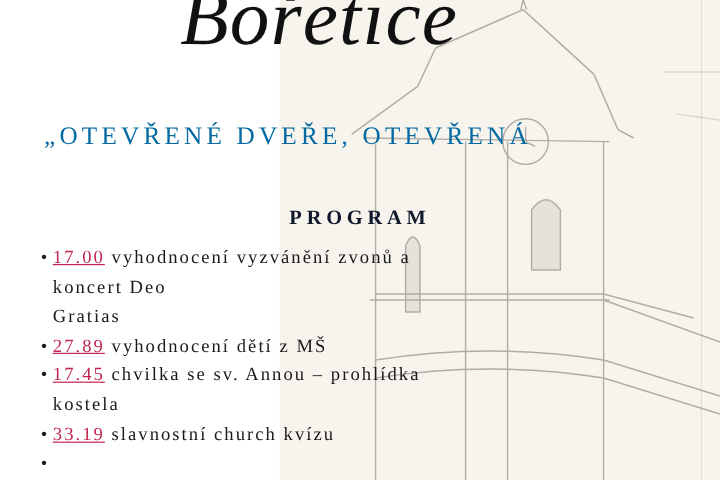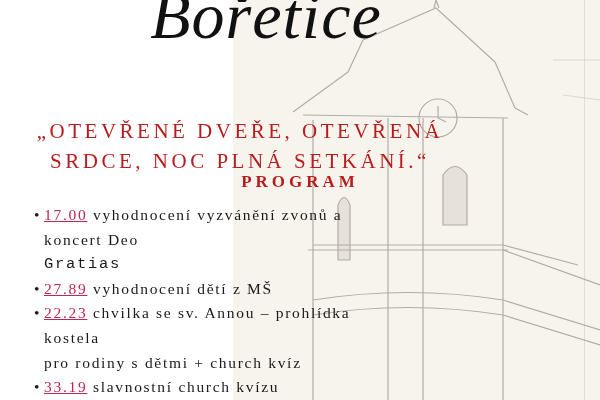--- a/index.html
+++ b/index.html
@@ -13,34 +13,34 @@
     .bg-line { position: absolute; left: 584px; top: 0; width: 1px; height: 400px; background: #e3ded6; }
     svg.church { position: absolute; left: 233px; top: 0; width: 367px; height: 400px; }
     .title {
       position: absolute; left: 0; width: 600px; top: -22px; text-align: center;
       font-style: italic; font-size: 66px; color: #111; letter-spacing: 1px;
       font-family: "Liberation Serif", "DejaVu Serif", serif;
     }
     .title span { position: relative; left: -34px; }
     .motto {
       position: absolute; left: 0; width: 480px; top: 98px; text-align: center;
-      color: #b91c1c; font-size: 21px; letter-spacing: 3.5px; line-height: 30px; margin-top: 18px;
+      color: #0369a1; font-size: 21px; letter-spacing: 3.5px; line-height: 30px;
     }
     .heading {
       position: absolute; left: 0; width: 600px; top: 172px; text-align: center;
-      font-size: 17px; font-weight: bold; letter-spacing: 4px; color: #b91c1c;
+      font-size: 17px; font-weight: bold; letter-spacing: 4px; color: #0f172a;
     }
     ul.prog {
       position: absolute; left: 34px; top: 203px; width: 320px; margin: 0; padding: 0;
       list-style: none; font-size: 15.5px; letter-spacing: 1.7px; line-height: 24.6px; color: #1a1a1a;
     }
     ul.prog li { position: relative; padding-left: 10px; }
     ul.prog li .bullet { position: absolute; left: 0; top: 0; }
     .time { color: #c0264f; text-decoration: underline; }
-    .cont { padding-left: 10px; font-family: Liberation Mono, monospace; }
+    .cont { padding-left: 10px; }
   </style>
 </head>
 <body>
 
 <div class="bg-left"></div>
 <div class="bg-right"></div>
 <div class="bg-line"></div>
 
 <svg class="church" viewBox="0 0 367 400" fill="none" stroke="#9a958e" stroke-width="1.2" opacity="0.75">
   <path d="M203 0 l-2 8 M203 0 l3 8"></path>
@@ -58,42 +58,40 @@
   <path d="M270 245 L345 265 M270 250 L367 285"></path>
   <path d="M80 300 Q175 285 270 300 M80 315 Q175 300 270 315"></path>
   <path d="M270 300 L367 330 M270 315 L367 345"></path>
   <path d="M320 60 L367 60 M330 95 L367 100" opacity="0.4"></path>
 </svg>
 
 <div class="title"><span>Bořetice</span></div>
 
 <div class="motto">
   <div>„OTEVŘENÉ DVEŘE, OTEVŘENÁ</div>
-  <div>SRDCE, NOC PLNÁ SETKÁNÍ.“</div>
 </div>
 
 <div class="heading">PROGRAM</div>
 
 <ul class="prog">
   <li>
     <span class="bullet">•</span>
     <span class="time">17.00</span>
     <span>vyhodnocení vyzvánění zvonů a koncert Deo</span>
     <div class="cont" style="padding-left:0">Gratias</div>
   </li>
   <li>
     <span class="bullet">•</span>
     <span class="time">27.89</span>
     <span>vyhodnocení dětí z MŠ</span>
   </li>
   <li>
     <span class="bullet">•</span>
-    <span class="time">22.23</span>
+    <span class="time">17.45</span>
     <span>chvilka se sv. Annou – prohlídka kostela</span>
-    <div>pro rodiny s dětmi + church kvíz</div>
   </li>
   <li>
     <span class="bullet">•</span>
     <span class="time">33.19</span>
     <span>slavnostní church kvízu</span>
   </li>
   <li>
     <span class="bullet">•</span>
 
   </li>

